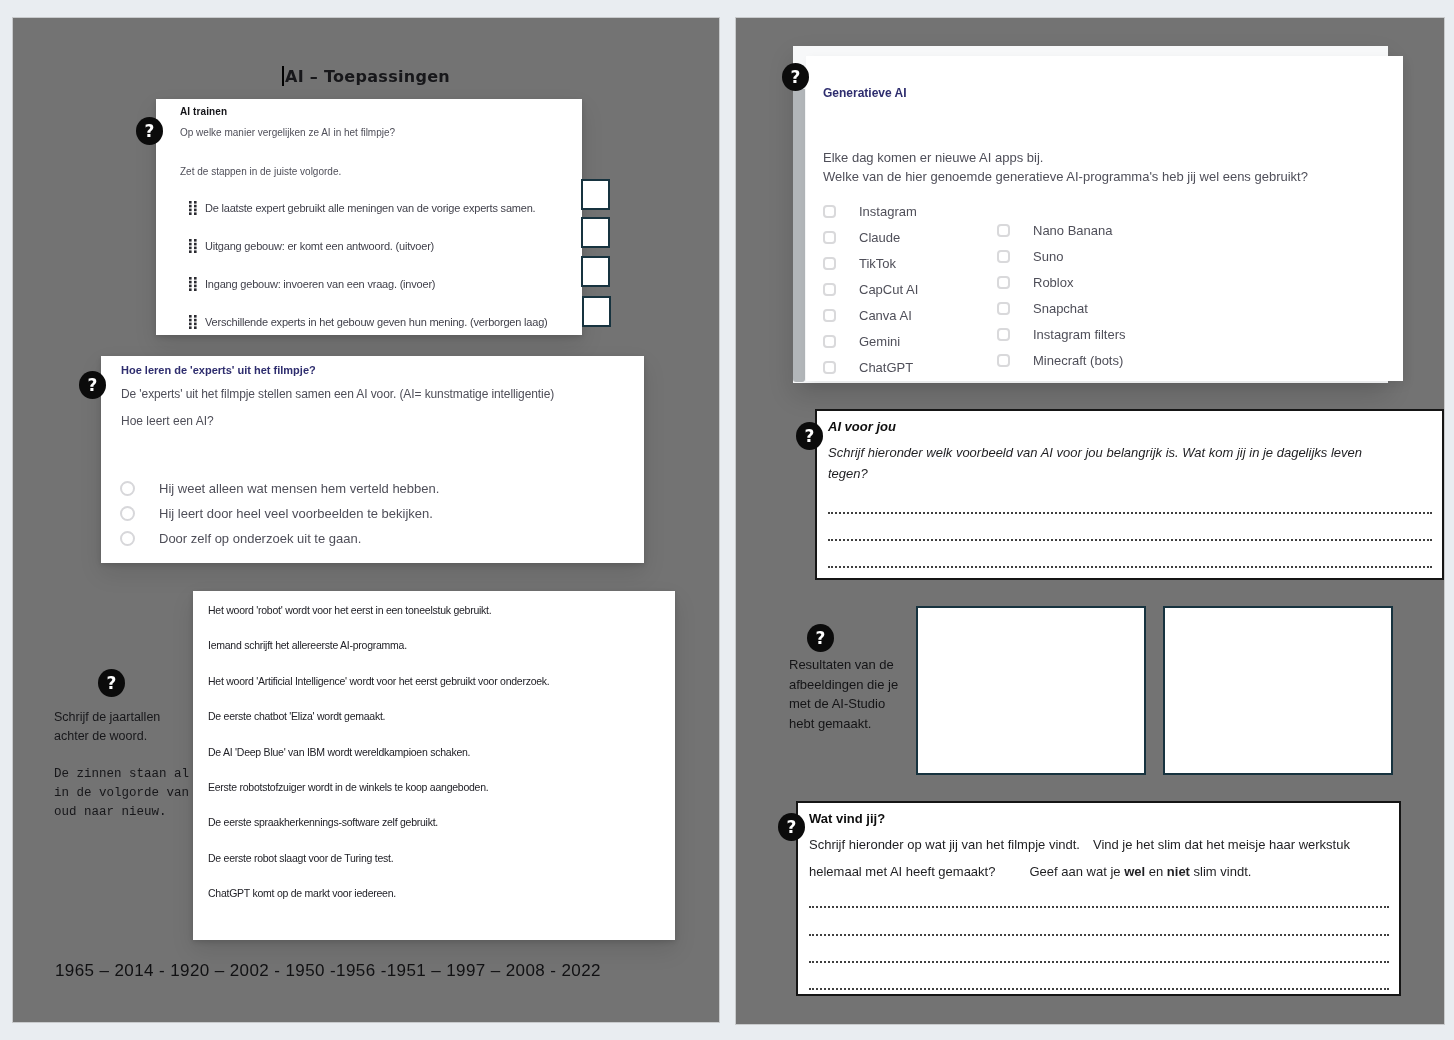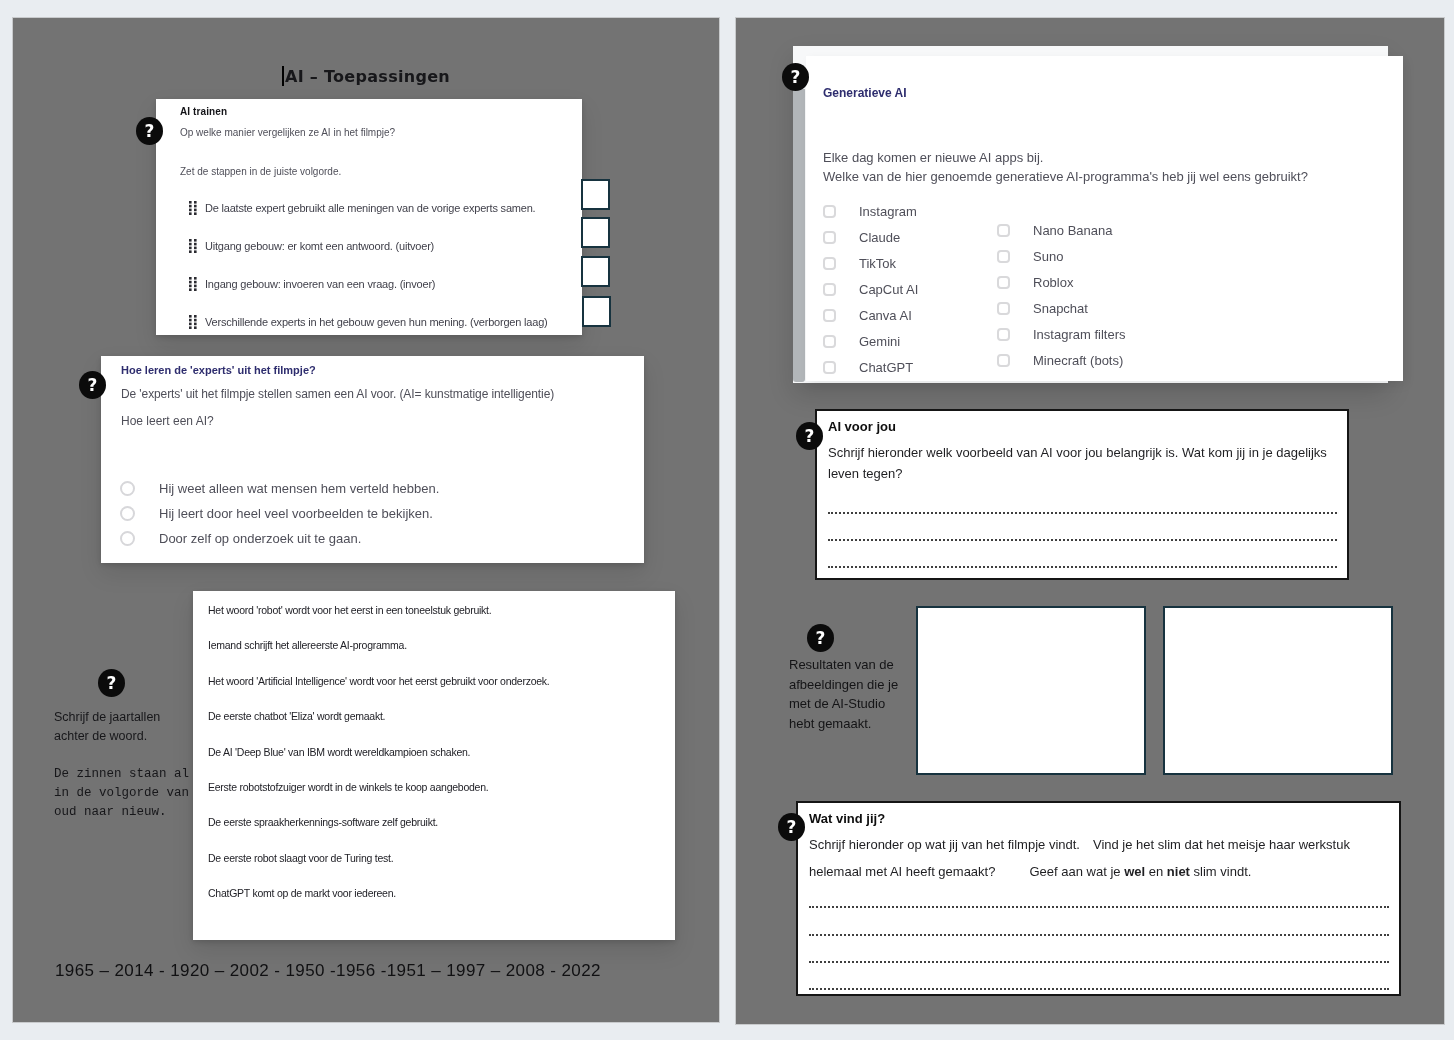--- a/index.html
+++ b/index.html
@@ -125,21 +125,21 @@
   .chk-row { display:flex; align-items:center; height:17px; margin-bottom:9px; }
   .chk {
     width:13px; height:13px; border:2px solid #d9d9db; border-radius:4px;
     background:#fff; flex-shrink:0;
   }
   .chk-label { margin-left:23px; font-size:13px; color:#4f4f59; white-space:nowrap; }
 
   .answer-box {
     position:absolute; background:#fff; border:2px solid #151515;
   }
-  #box-voorjou  { left:79px; top:391px; width:534px; height:171px; }
+  #box-voorjou  { left:79px; top:391px; width:629px; height:171px;font-style:italic; }
   #box-watvind  { left:60px; top:783px; width:605px; height:195px; }
   .box-head { margin:8px 0 0 11px; font-size:13px; font-weight:700; color:#0e0e0e; }
   .box-text { margin:8px 11px 0 11px; font-size:13px; line-height:21px; color:#1f1f22; }
   #box-watvind .box-text { line-height:27px; margin-top:5px; }
   .dotline {
     position:absolute; left:11px; right:10px; height:0;
     border-bottom:2px dotted #3f3f3f;
   }
   .gap-s { display:inline-block; width:13px; }
   .gap-l { display:inline-block; width:34px; }

